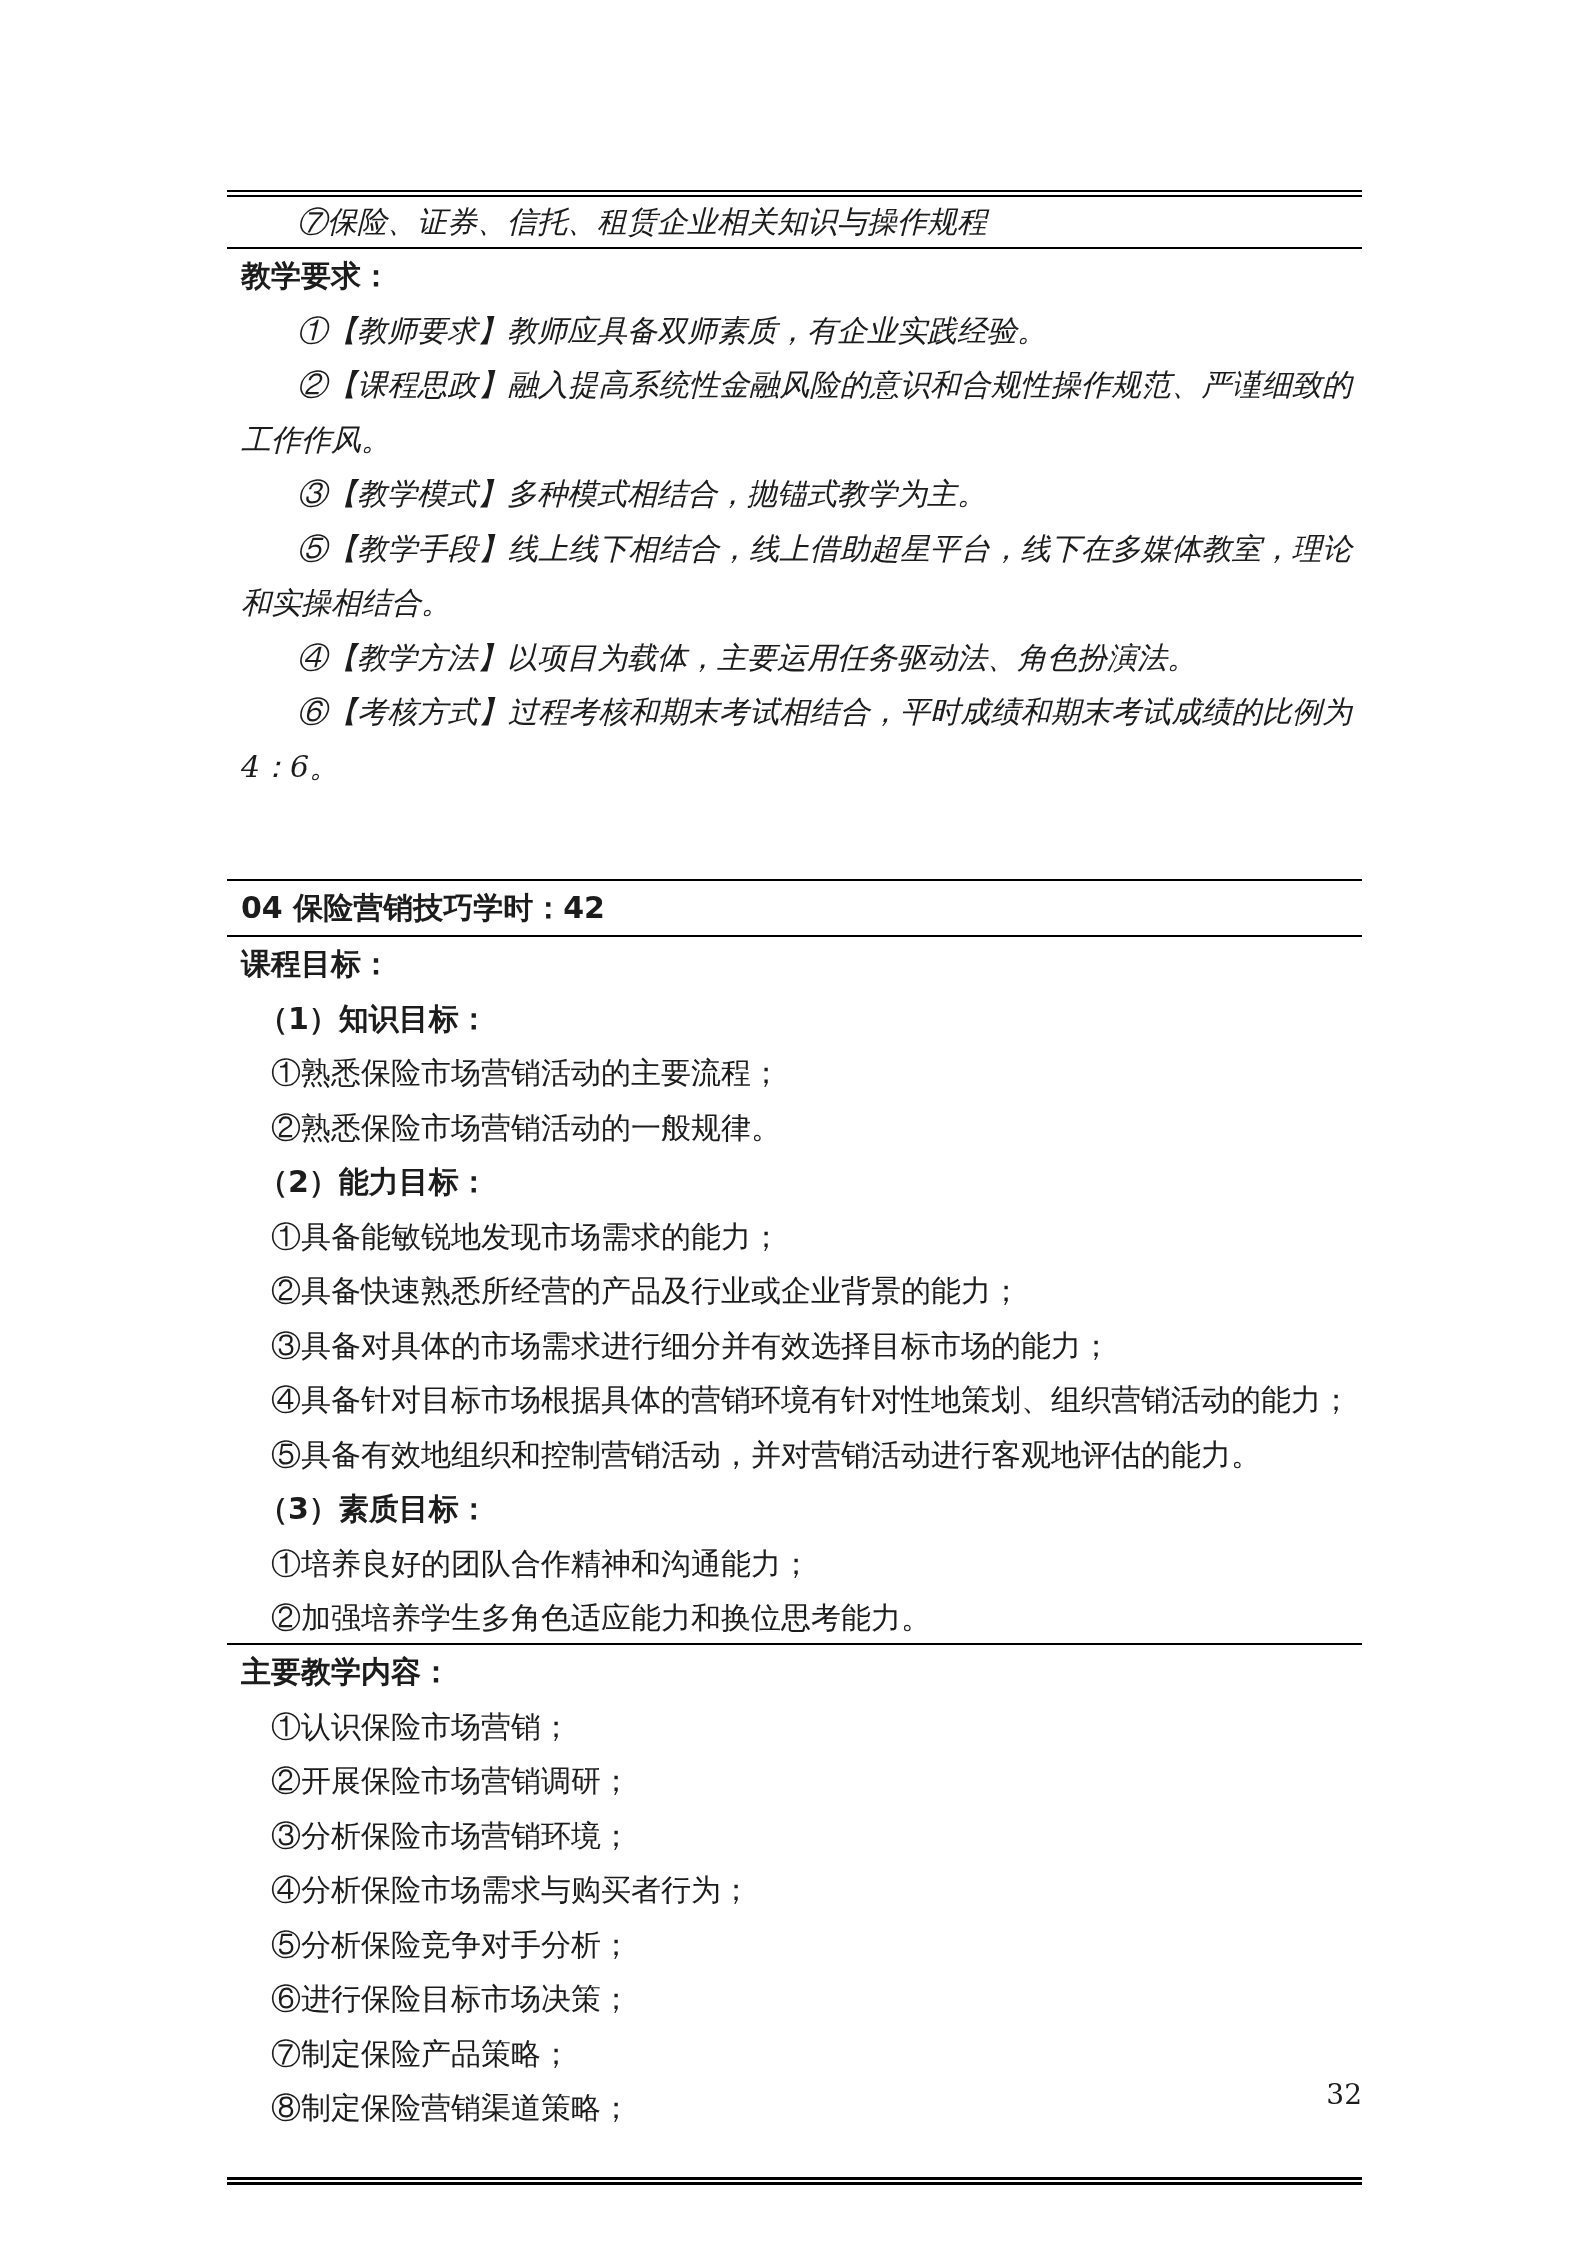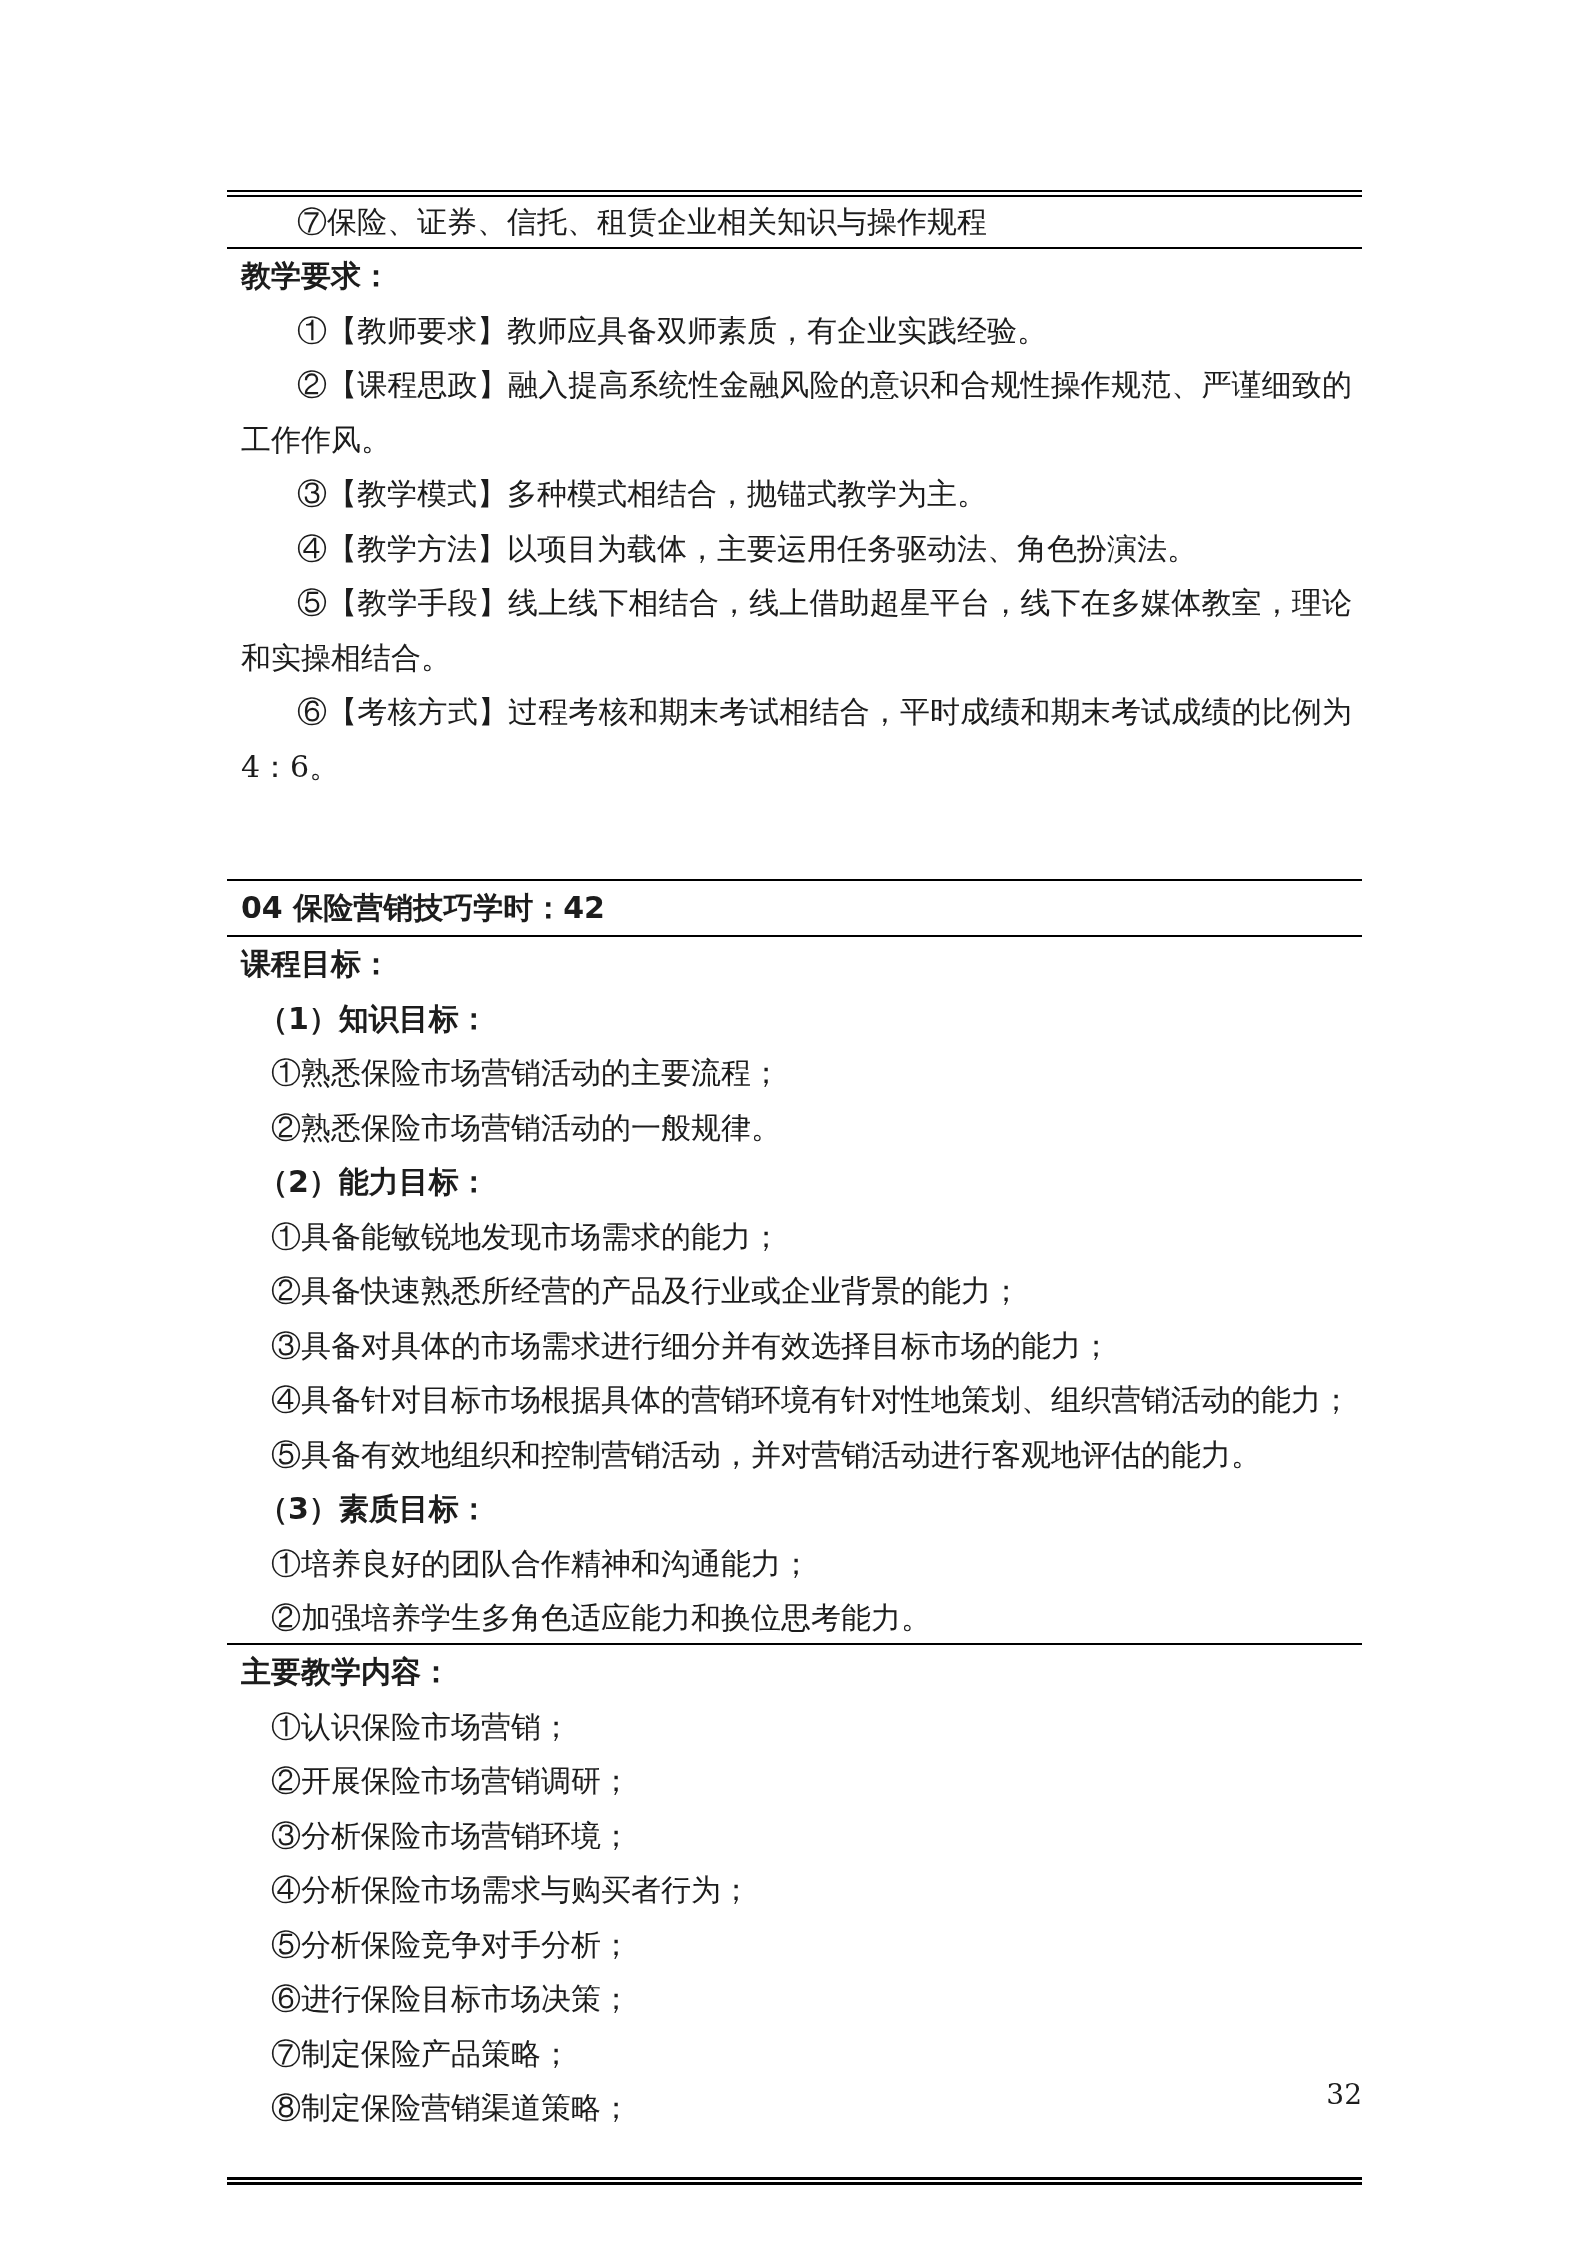--- a/index.html
+++ b/index.html
@@ -35,21 +35,21 @@
     font-size: 30px;
     line-height: 54.5px;
     text-align: justify;
   }
   .row-carryover p { line-height: 52px; }
   .hdr {
     font-weight: bold;
     font-family: "DejaVu Sans", "Liberation Sans", sans-serif;
     text-align: left;
   }
-  .ind2 { text-indent: 56px; }  
+  .ind2 { text-indent: 56px; font-style: italic; }  
   .ind1 { text-indent: 30px; }  
   .sub  { text-indent: 17px; }  
   .line1 { height: 54.5px; }
   .line2 { height: 109px; }
   .course-title { font-size: 30px; }
   .course-hours { font-size: 30px; }
   .page-number {
     position: absolute;
     top: 2079px; right: 225px;
     font-size: 28px;
@@ -65,22 +65,22 @@
 
     <div class="row row-carryover">
       <p class="ind2">⑦保险、证券、信托、租赁企业相关知识与操作规程</p>
     </div>
 
     <div class="row row-requirements">
       <p class="hdr line1">教学要求：</p>
       <p class="ind2 line1">①【教师要求】教师应具备双师素质，有企业实践经验。</p>
       <p class="ind2 line2">②【课程思政】融入提高系统性金融风险的意识和合规性操作规范、严谨细致的工作作风。</p>
       <p class="ind2 line1">③【教学模式】多种模式相结合，抛锚式教学为主。</p>
+      <p class="ind2 line2">⑤【教学手段】线上线下相结合，线上借助超星平台，线下在多媒体教室，理论和实操相结合。</p>
       <p class="ind2 line1">④【教学方法】以项目为载体，主要运用任务驱动法、角色扮演法。</p>
-      <p class="ind2 line2">⑤【教学手段】线上线下相结合，线上借助超星平台，线下在多媒体教室，理论和实操相结合。</p>
       <p class="ind2 line1">⑥【考核方式】过程考核和期末考试相结合，平时成绩和期末考试成绩的比例为 4：6。</p>
     </div>
 
     <div class="row row-course">
       <span class="txt hdr course-title">04 保险营销技巧</span>
       <span class="txt hdr course-hours">学时：42</span>
     </div>
 
     <div class="row row-objectives">
       <p class="hdr line1">课程目标：</p>

